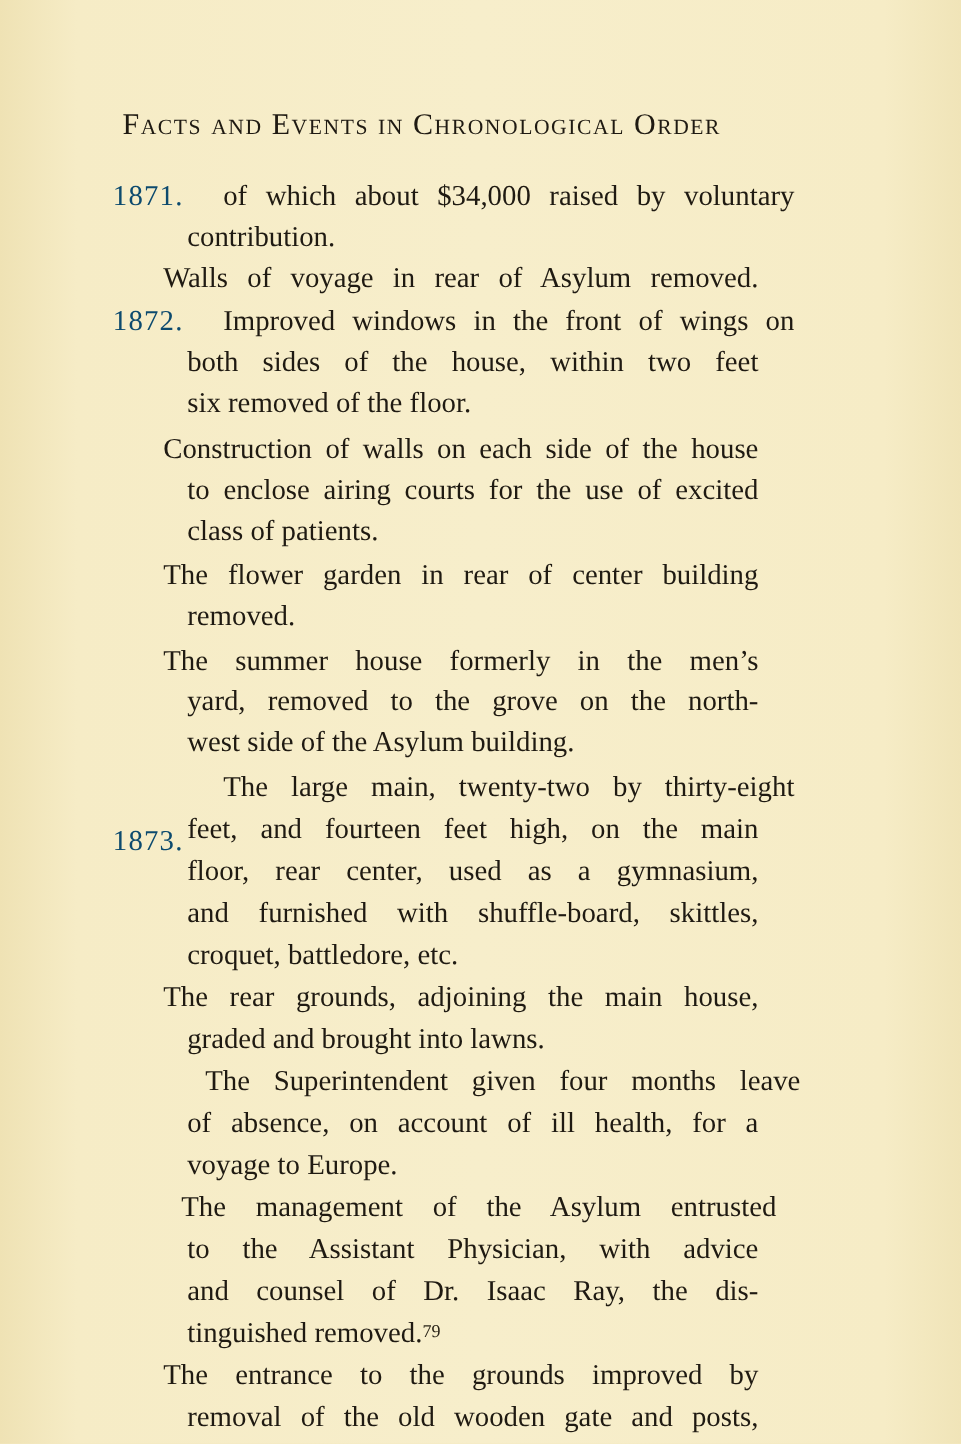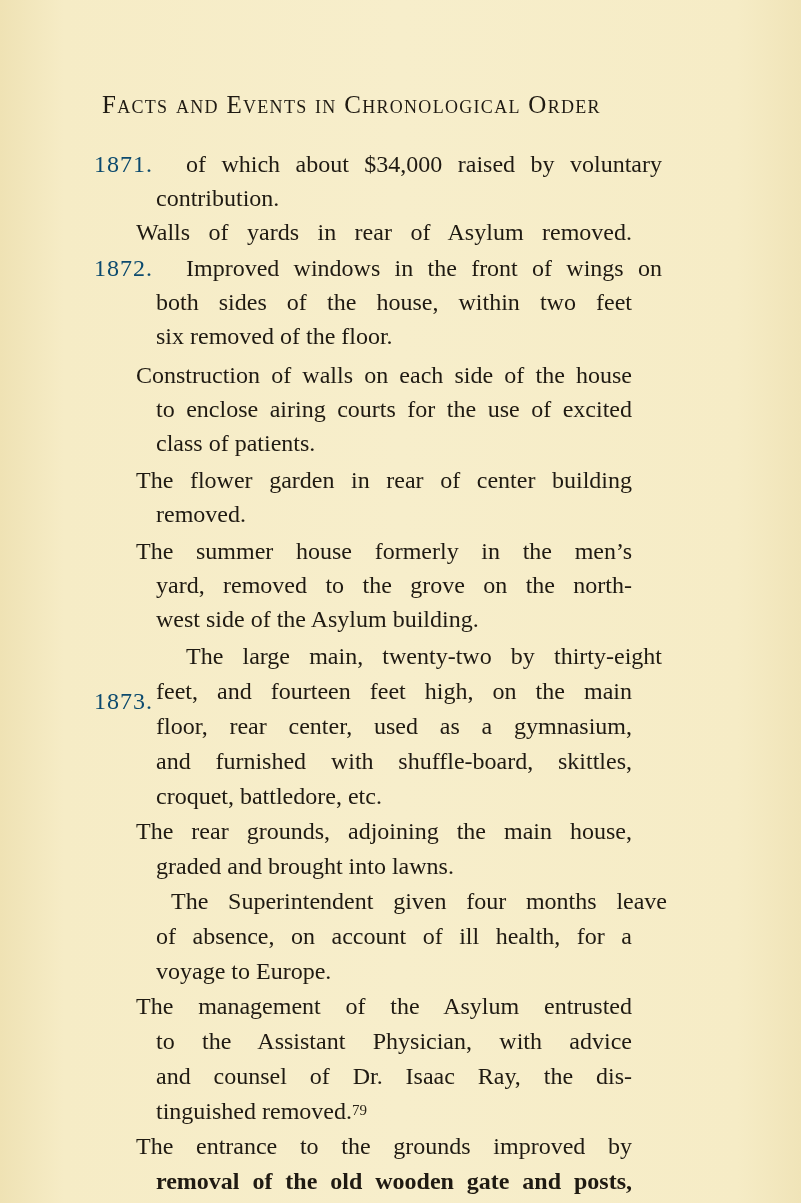--- a/index.html
+++ b/index.html
@@ -88,21 +88,21 @@
 <div class="page">
 
   <div class="running-head">Facts and Events in Chronological Order</div>
 
   <div class="entries">
 
     <div>
       <span class="year" style="top:0px;">1871.</span>
       <div class="line text-lvl0 justify" style="top:0px;">of which about $34,000 raised by voluntary</div>
       <div class="line text-lvl2" style="top:34px;">contribution.</div>
-      <div class="line text-lvl1 justify-lvl1" style="top:68px;">Walls of yards in rear of Asylum removed.</div>
+      <div class="line text-lvl1 justify-lvl1" style="top:68px;">Walls of voyage in rear of Asylum removed.</div>
     </div>
 
     <div>
       <span class="year" style="top:104px;">1872.</span>
       <div class="line text-lvl0 justify" style="top:104px;">Improved windows in the front of wings on</div>
       <div class="line text-lvl2 justify" style="top:138px;">both sides of the house, within two feet</div>
       <div class="line text-lvl2" style="top:172px;">six removed of the floor.</div>
 
       <div class="line text-lvl1 justify-lvl1" style="top:211px;">Construction of walls on each side of the house</div>
       <div class="line text-lvl2 justify" style="top:245px;">to enclose airing courts for the use of excited</div>
@@ -124,27 +124,27 @@
       <div class="line text-lvl2 justify" style="top:597px;">and furnished with shuffle-board, skittles,</div>
       <div class="line text-lvl2" style="top:632px;">croquet, battledore, etc.</div>
 
       <div class="line text-lvl1 justify-lvl1" style="top:667px;">The rear grounds, adjoining the main house,</div>
       <div class="line text-lvl2" style="top:702px;">graded and brought into lawns.</div>
 
       <div class="line text-lvl1 justify-lvl1" style="top:737px;margin-left:35px;">The Superintendent given four months leave</div>
       <div class="line text-lvl2 justify" style="top:772px;">of absence, on account of ill health, for a</div>
       <div class="line text-lvl2" style="top:807px;">voyage to Europe.</div>
 
-      <div class="line text-lvl1 justify-lvl1" style="top:842px;">The management of the Asylum entrusted</div>
+      <div class="line text-lvl1 justify-lvl1" style="top:842px;margin-left:15px;">The management of the Asylum entrusted</div>
       <div class="line text-lvl2 justify" style="top:877px;">to the Assistant Physician, with advice</div>
       <div class="line text-lvl2 justify" style="top:912px;">and counsel of Dr. Isaac Ray, the dis-</div>
       <div class="line text-lvl2" style="top:947px;">tinguished removed.</div>
 
       <div class="line text-lvl1 justify-lvl1" style="top:982px;">The entrance to the grounds improved by</div>
-      <div class="line text-lvl2 justify" style="top:1017px;font-weight:bold;">removal of the old wooden gate and posts,</div>
+      <div class="line text-lvl2 justify" style="top:1017px;">removal of the old wooden gate and posts,</div>
       <div class="line text-lvl2 justify" style="top:1052px;">and the substitution of stone posts, and a</div>
     </div>
 
   </div>
 
   <div class="page-number">79</div>
 
 </div>
 
 </body></html>

